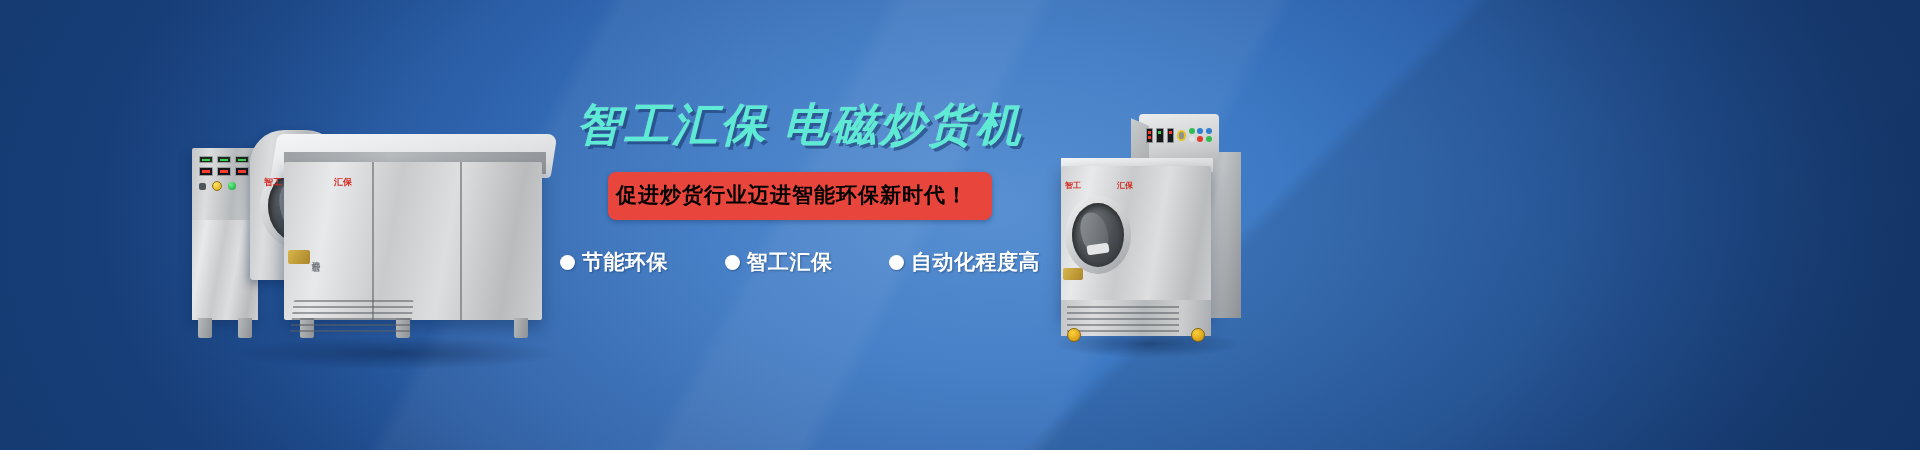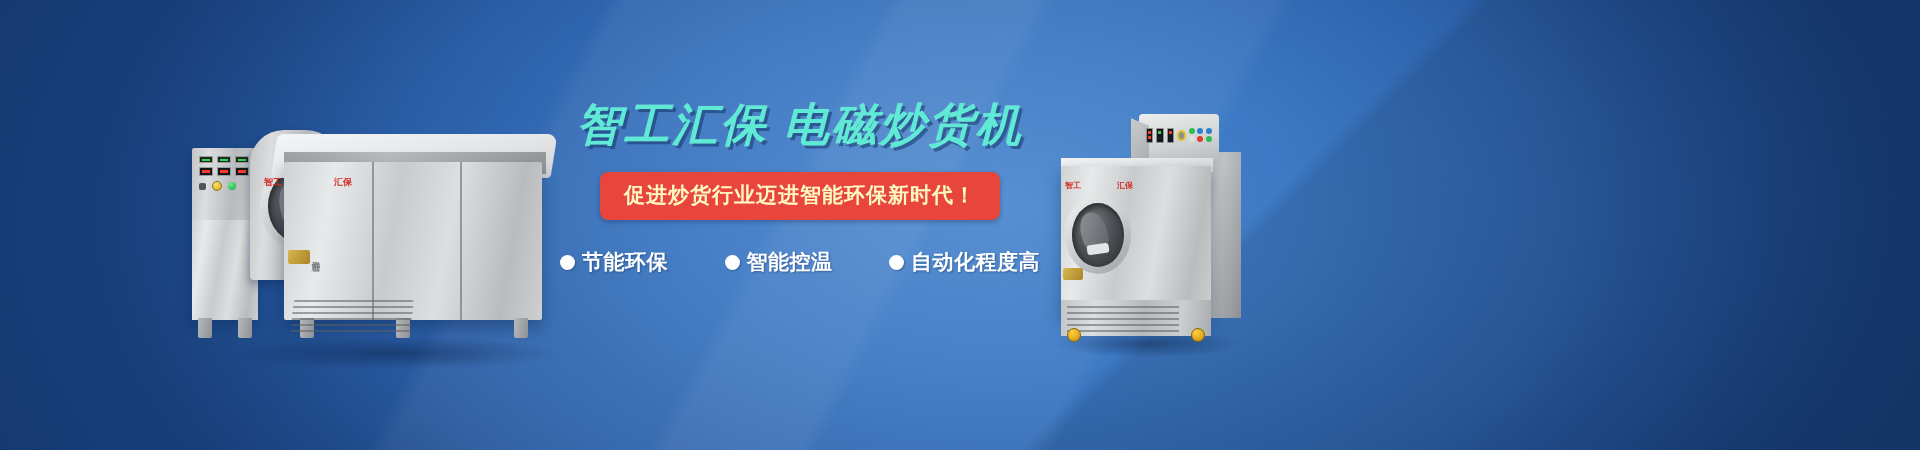--- a/index.html
+++ b/index.html
@@ -38,25 +38,25 @@
     font-style:italic;
     letter-spacing:3px;
     line-height:1.12;
     white-space:nowrap;
     text-shadow:3px 3px 0 rgba(20,52,104,0.55), 0 0 1px rgba(255,255,255,.4);
     margin:0 0 22px 0;
   }
   .subtitle-pill{
     display:inline-block;
     background:#e8453c;
-    color:#fef9c3;
+    color:#000000;
     font-size:21px;
     font-weight:bold;
     letter-spacing:1px;
-    padding:9px 24px 11px 24px;
+    padding:9px 24px 11px 8px;
     border-radius:8px;
     white-space:nowrap;
     box-shadow:0 2px 5px rgba(12,40,85,.35);
   }
   .features{
     margin-top:28px;
     display:flex;
     justify-content:space-between;
     align-items:center;
     width:100%;
@@ -312,21 +312,21 @@
 
     <div class="features">
 
       <div class="feature">
         <span class="bullet"></span>
         <span>节能环保</span>
       </div>
 
       <div class="feature">
         <span class="bullet"></span>
-        <span>智能控温</span>
+        <span>智工汇保</span>
       </div>
 
       <div class="feature">
         <span class="bullet"></span>
         <span>自动化程度高</span>
       </div>
 
     </div>
   </div>
 

